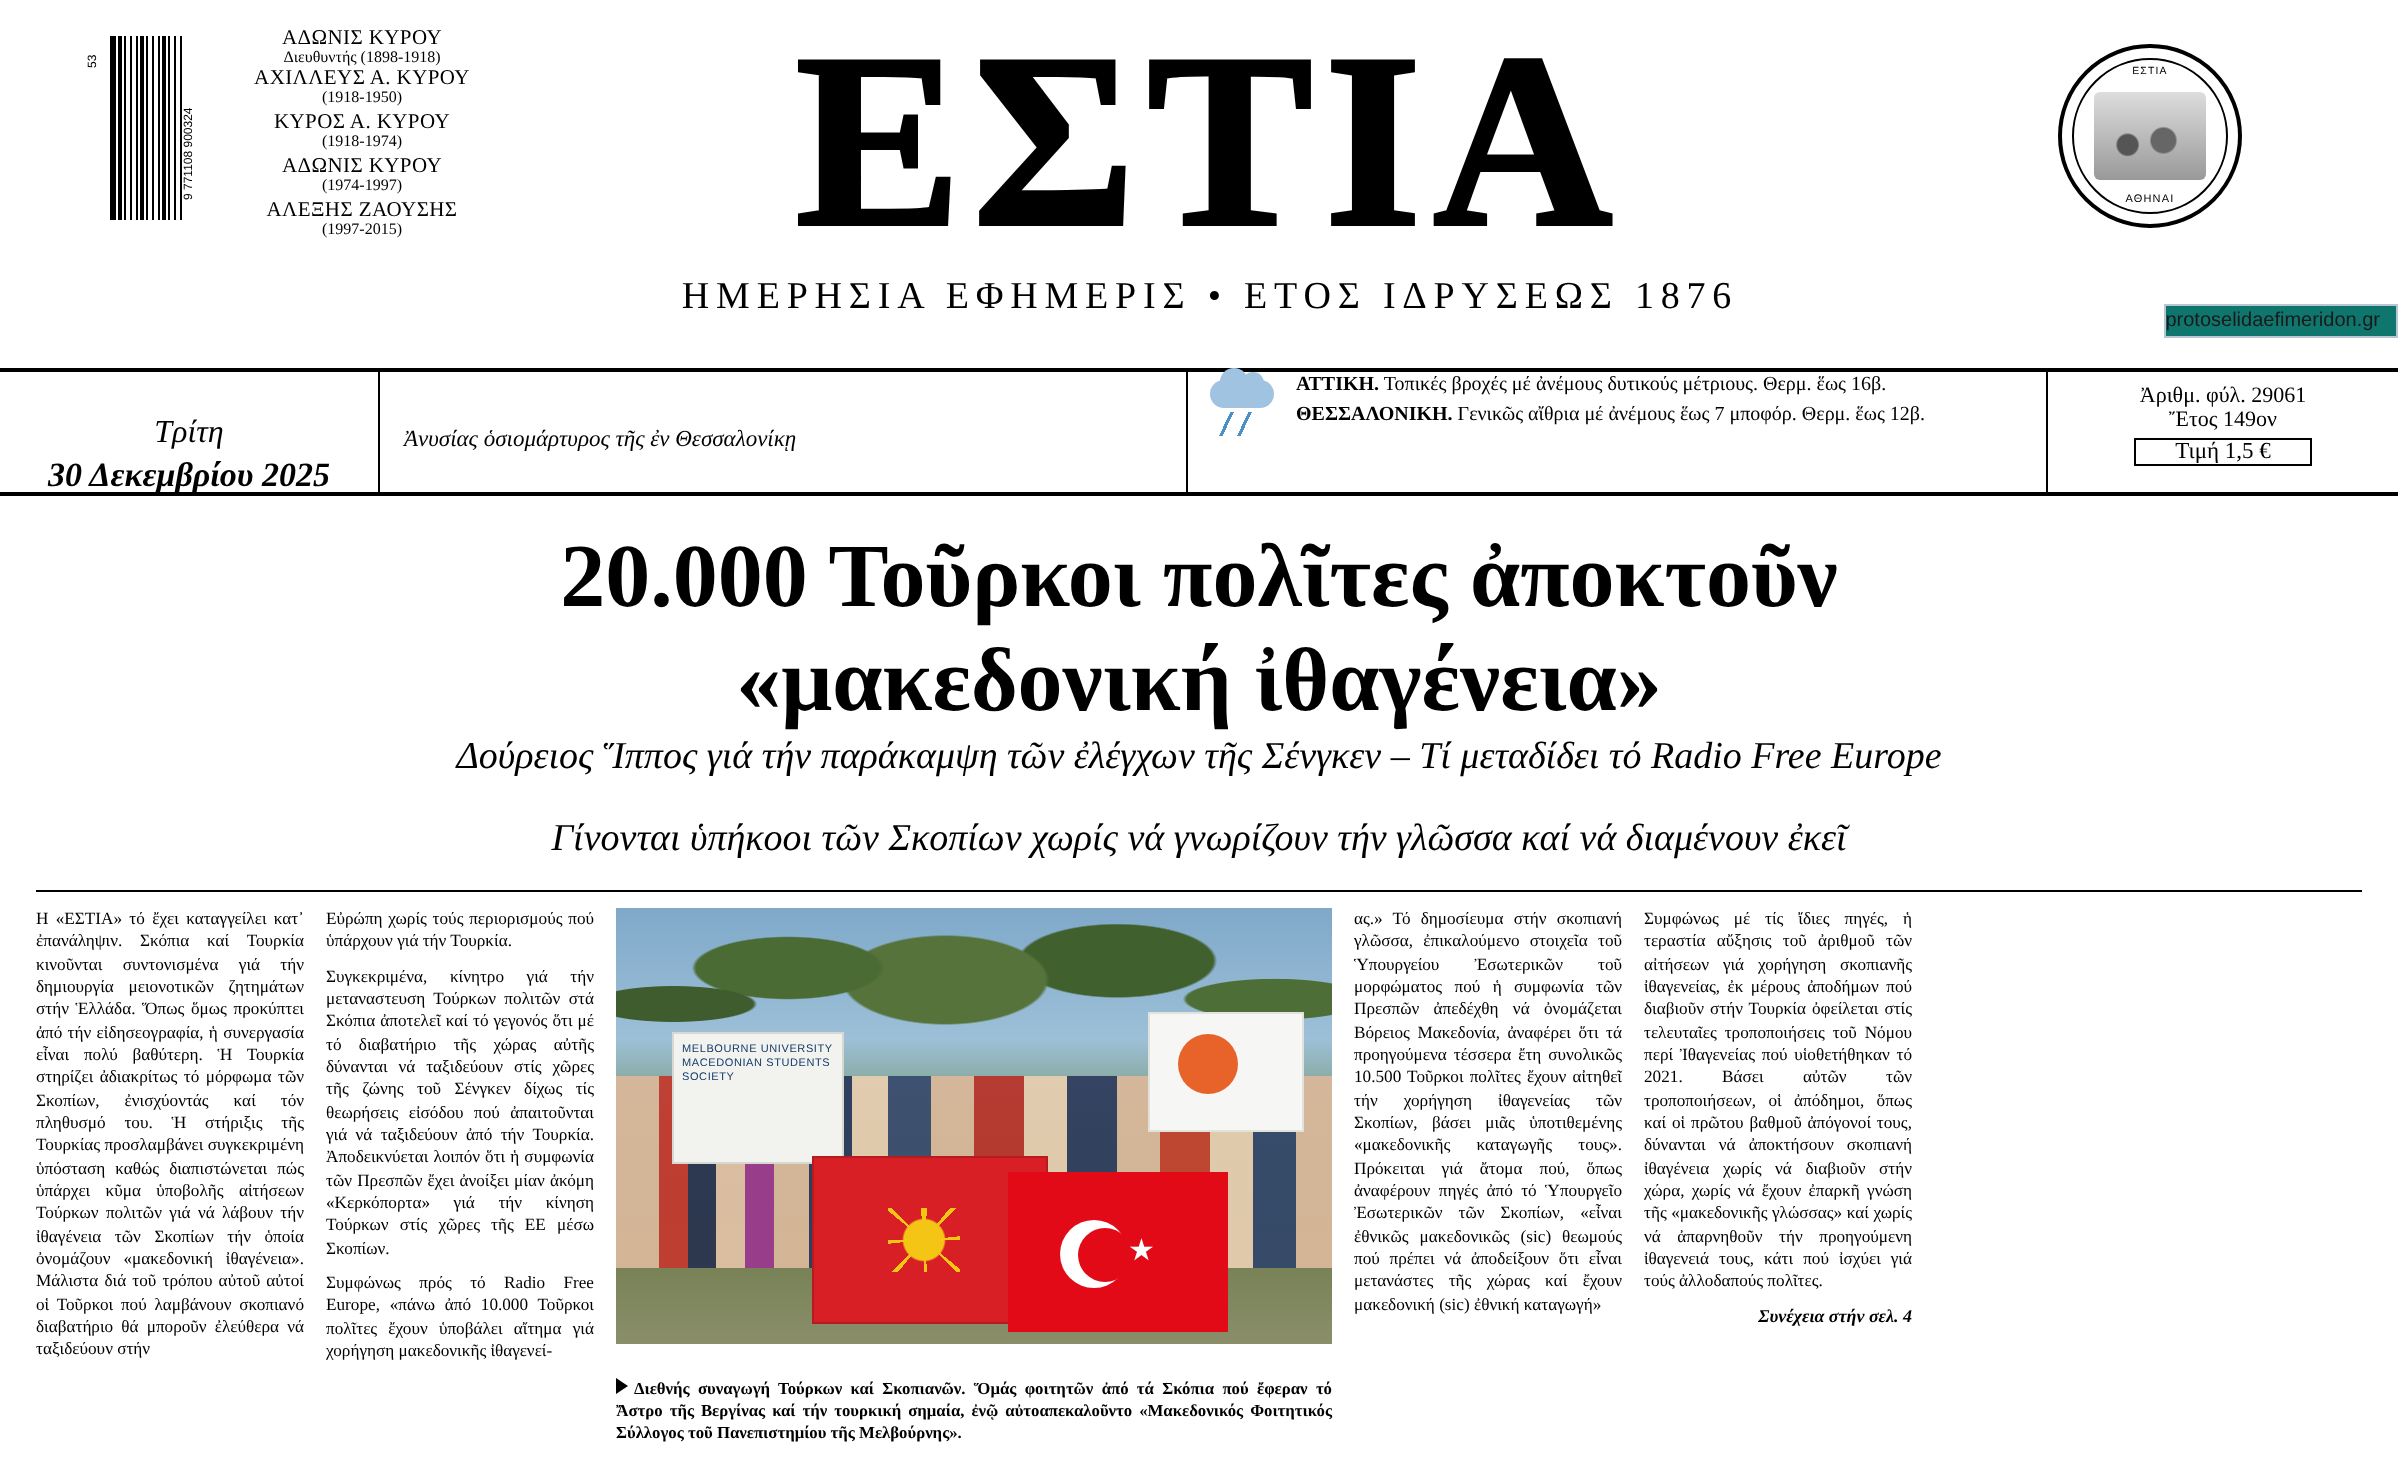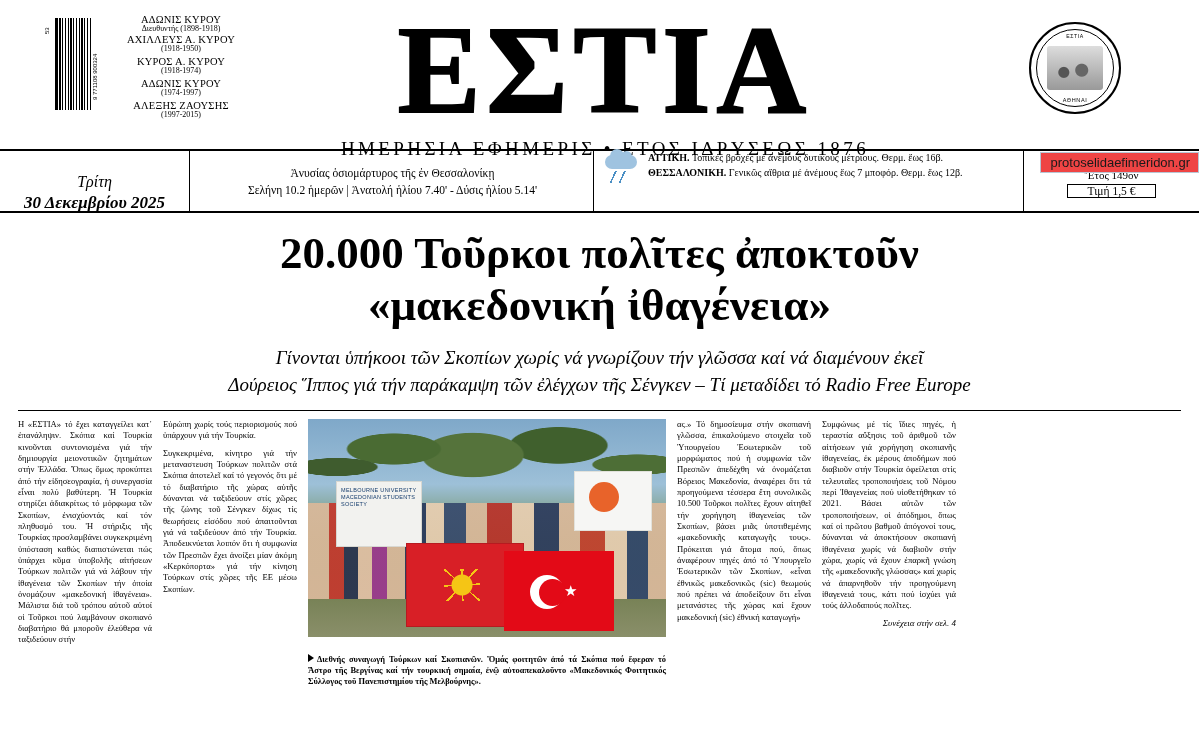--- a/index.html
+++ b/index.html
@@ -12,21 +12,21 @@
     height: 731px;
     overflow: hidden;
     font-family: "Liberation Serif", serif;
     color: #000;
     position: relative;
   }
 
   
   .masthead {
     position: relative;
-    height: 149px;
+    height: 184px;
     padding: 0;
   }
   .barcode {
     position: absolute;
     left: 55px;
     top: 18px;
     width: 34px;
     height: 92px;
     background: repeating-linear-gradient(
       to right,
@@ -143,24 +143,24 @@
       radial-gradient(circle at 30% 60%, #555 0 5px, transparent 6px),
       radial-gradient(circle at 62% 55%, #666 0 6px, transparent 7px),
       linear-gradient(to bottom, #ddd, #999);
     border-radius: 3px;
   }
 
   .site-url {
     position: absolute;
     right: 0px;
     top: 152px;
-    font-size: 13px;
+    font-size: 10px;
     font-family: "Liberation Sans", sans-serif;
-    background: #ef4444;
-    padding: 2px 8px 2px 10px;
+    background: #0f766e;
+    padding: 2px 8px 2px 0;
     border: 1px solid #b9c6d4;
     color: #1a1a1a;
   }
 
   
   .rule-thick {
     border-top: 2.5px solid #000;
     margin: 0;
   }
   .infobar {
@@ -174,25 +174,26 @@
     width: 190px;
     text-align: center;
     padding-top: 22px;
     border-right: 1px solid #000;
     box-sizing: border-box;
   }
   .ib-date .d1 { font-size: 16px; font-style: italic; }
   .ib-date .d2 { font-size: 17px; font-style: italic; font-weight: bold; margin-top: 2px;}
   .ib-saint {
     flex: 1;
-    padding: 14px 10px 0 12px;
+    padding: 26px 10px 0 12px;
     font-size: 11.5px;
-    text-align: center;
+    text-align: left;
     border-right: 1px solid #000;
     line-height: 1.5;
+    font-style: italic;
   }
   .ib-weather {
     width: 430px;
     display: flex;
     align-items: flex-start;
     padding: 0 8px;
     border-right: 1px solid #000;
     box-sizing: border-box;
   }
   .wicon {
@@ -410,21 +411,21 @@
     border-top: 4px solid transparent;
     border-bottom: 4px solid transparent;
     border-left: 6px solid #000;
     margin-right: 3px;
   }
   .cont {
     font-style: italic;
     font-size: 9px;
     text-align: right;
     margin-top: 4px;
-    font-weight: normal;
+    font-weight: bold;
   }
 </style>
 </head>
 <body>
 
 <div class="masthead">
 
   <div class="barcode"></div>
   <div class="barcode-num">53</div>
   <div class="barcode-num2">9 771108 900324</div>
@@ -459,21 +460,20 @@
 
 <div class="rule-thick"></div>
 
 <div class="infobar">
   <div class="ib-date">
     <div class="d1">Τρίτη</div>
     <div class="d2">30 Δεκεμβρίου 2025</div>
   </div>
   <div class="ib-saint">
     <div>Ἀνυσίας ὁσιομάρτυρος τῆς ἐν Θεσσαλονίκῃ</div>
-    <div>Σελήνη 10.2 ἡμερῶν | Ἀνατολή ἡλίου 7.40' - Δύσις ἡλίου 5.14'</div>
   </div>
   <div class="ib-weather">
     <div class="wicon">
       <div class="cloud"></div>
       <div class="rain"></div>
     </div>
     <div class="wtext">
       <div>
         <b>ΑΤΤΙΚΗ.</b>
         <span>Τοπικές βροχές μέ ἀνέμους δυτικούς μέτριους. Θερμ. ἕως 16β.</span>
@@ -487,34 +487,35 @@
   <div class="ib-issue">
     <div>Ἀριθμ. φύλ. 29061</div>
     <div>Ἔτος 149ον</div>
     <div class="price">Τιμή 1,5 €</div>
   </div>
 </div>
 
 <div class="headline-zone">
   <div class="headline">20.000 Τοῦρκοι πολῖτες ἀποκτοῦν</div>
   <div class="headline">«μακεδονική ἰθαγένεια»</div>
+  <div class="subhead" style="margin-top:0">Δούρειος Ἵππος γιά τήν παράκαμψη τῶν ἐλέγχων τῆς Σένγκεν – Τί μεταδίδει τό Radio Free Europe</div>
   <div class="subhead">Γίνονται ὑπήκοοι τῶν Σκοπίων χωρίς νά γνωρίζουν τήν γλῶσσα καί νά διαμένουν ἐκεῖ</div>
-  <div class="subhead" style="margin-top:0">Δούρειος Ἵππος γιά τήν παράκαμψη τῶν ἐλέγχων τῆς Σένγκεν – Τί μεταδίδει τό Radio Free Europe</div>
 </div>
 <div class="rule-after-head"></div>
 
 <div class="body-zone">
 
   <div class="col">
     <p>Η «ΕΣΤΙΑ» τό ἔχει καταγγείλει κατ᾽ ἐπανάληψιν. Σκόπια καί Τουρκία κινοῦνται συντονισμένα γιά τήν δημιουργία μειονοτικῶν ζητημάτων στήν Ἑλλάδα. Ὅπως ὅμως προκύπτει ἀπό τήν εἰδησεογραφία, ἡ συνεργασία εἶναι πολύ βαθύτερη. Ἡ Τουρκία στηρίζει ἀδιακρίτως τό μόρφωμα τῶν Σκοπίων, ἐνισχύοντάς καί τόν πληθυσμό του. Ἡ στήριξις τῆς Τουρκίας προσλαμβάνει συγκεκριμένη ὑπόσταση καθώς διαπιστώνεται πώς ὑπάρχει κῦμα ὑποβολῆς αἰτήσεων Τούρκων πολιτῶν γιά νά λάβουν τήν ἰθαγένεια τῶν Σκοπίων τήν ὁποία ὀνομάζουν «μακεδονική ἰθαγένεια». Μάλιστα διά τοῦ τρόπου αὐτοῦ αὐτοί οἱ Τοῦρκοι πού λαμβάνουν σκοπιανό διαβατήριο θά μποροῦν ἐλεύθερα νά ταξιδεύουν στήν</p>
   </div>
 
   <div class="col">
     <p>Εὐρώπη χωρίς τούς περιορισμούς πού ὑπάρχουν γιά τήν Τουρκία.</p>
     <p>Συγκεκριμένα, κίνητρο γιά τήν μεταναστευση Τούρκων πολιτῶν στά Σκόπια ἀποτελεῖ καί τό γεγονός ὅτι μέ τό διαβατήριο τῆς χώρας αὐτῆς δύνανται νά ταξιδεύουν στίς χῶρες τῆς ζώνης τοῦ Σένγκεν δίχως τίς θεωρήσεις εἰσόδου πού ἀπαιτοῦνται γιά νά ταξιδεύουν ἀπό τήν Τουρκία. Ἀποδεικνύεται λοιπόν ὅτι ἡ συμφωνία τῶν Πρεσπῶν ἔχει ἀνοίξει μίαν ἀκόμη «Κερκόπορτα» γιά τήν κίνηση Τούρκων στίς χῶρες τῆς ΕΕ μέσω Σκοπίων.</p>
+    <p>Συμφώνως πρός τό Radio Free Europe, «πάνω ἀπό 10.000 Τοῦρκοι πολῖτες ἔχουν ὑποβάλει αἴτημα γιά χορήγηση μακεδονικῆς ἰθαγενεί-</p>
   </div>
 
   <div class="center-block">
     <div class="photo">
       <div class="trees"></div>
       <div class="ground"></div>
       <div class="crowd"></div>
       <div class="banner-left">MELBOURNE UNIVERSITY MACEDONIAN STUDENTS SOCIETY</div>
       <div class="banner-right"></div>
       <div class="flag-mk"></div>

